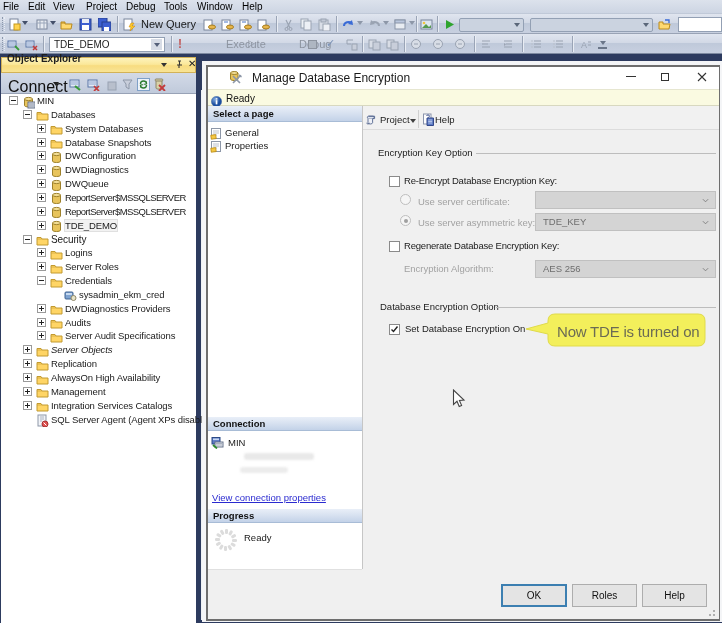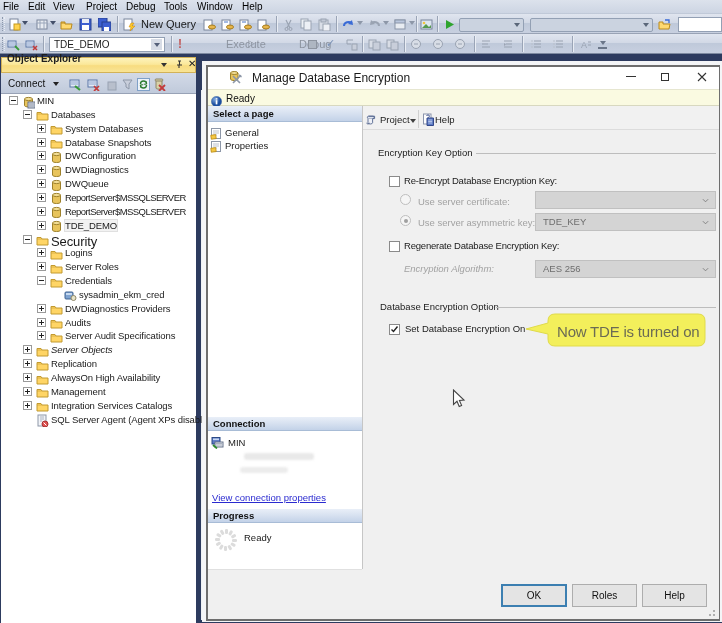--- a/index.html
+++ b/index.html
@@ -204,21 +204,21 @@
 <div class="a" style="left:0;top:54px;width:201px;height:569px;background:#2D3B5F;"></div>
 <div class="a" style="left:196.5px;top:54px;width:8px;height:569px;background:#2D3B5F;"></div>
 <div class="a" style="left:1px;top:57px;width:194.5px;height:16px;background:linear-gradient(180deg,#FDF3BC 0%,#FBE89A 45%,#F7DC80 55%,#F9E494 100%);border:1px solid #D2B258;"></div>
 <div class="a" style="left:7px;top:53px;font-size:10px;font-weight:bold;color:#1E1E1E;">Object Explorer</div>
 <div class="a" style="left:161px;top:63px;width:0;height:0;border-left:3.5px solid transparent;border-right:3.5px solid transparent;border-top:4px solid #333;"></div>
 <svg class="a" width="8" height="9" viewBox="0 0 8 9" style="left:175px;top:60px;">
     <path d="M3 1 h3 M4.5 1 v4 M2 5 h5 M4 5 v3" stroke="#333" stroke-width="1.1" fill="none"></path>
   </svg>
 <div class="a" style="left:188px;top:58px;font-size:10px;color:#222;">✕</div>
 <div class="a" style="left:1px;top:73px;width:194.5px;height:21px;background:linear-gradient(180deg,#D3DAE7,#C0CADB);border-bottom:1px solid #98A2B6;"></div>
-<div class="a" style="left:8px;top:78px;font-size:10px;color:#111;">Connect</div>
+<div class="a" style="left:8px;top:78px;font-size:16px;color:#111;">Connect</div>
 <div class="a" style="left:53px;top:82px;width:0;height:0;border-left:3px solid transparent;border-right:3px solid transparent;border-top:4px solid #222;"></div>
 <div class="a" style="left:69px;top:77px;width:13px;height:13px;"><svg width="13" height="13" viewBox="0 0 13 13">
       <rect x="1" y="2" width="9" height="7" fill="#E3EAF4" stroke="#5A76A8"></rect>
       <path d="M2 4 h7 M2 6 h7" stroke="#7A96C8" stroke-width="0.8"></path>
       <path d="M6 8 L11 12" stroke="#3A9A3A" stroke-width="2.2"></path>
     </svg></div>
 <div class="a" style="left:87px;top:77px;width:13px;height:13px;"><svg width="13" height="13" viewBox="0 0 13 13">
       <rect x="1" y="2" width="9" height="7" fill="#E3EAF4" stroke="#5A76A8"></rect>
       <path d="M2 4 h7 M2 6 h7" stroke="#7A96C8" stroke-width="0.8"></path>
       <path d="M7 8 L12 13 M12 8 L7 13" stroke="#C23B3B" stroke-width="1.7"></path>
@@ -334,21 +334,21 @@
     </svg></div>
 <div class="a" style="left:65px;top:219.64999999999998px;font-size:9.5px;letter-spacing:-0.1px;color:#1A1A1A;white-space:nowrap;background:#F2F2F2;outline:1px solid #E0E0E0;">TDE_DEMO</div>
 <div class="a" style="left:23px;top:234.5px;width:9px;height:9px;background:#fff;border:1px solid #9A9A9A;">
     <div style="position:absolute;left:1px;top:3px;width:5px;height:1px;background:#222;"></div>
   </div>
 <div class="a" style="left:36px;top:233.0px;width:13px;height:13px;"><svg width="13" height="13" viewBox="0 0 13 13">
       <path d="M1 3.5 L1 11 L12 11 L12 5 L6 5 L5 3.5 Z" fill="#FFD565" stroke="#C29A31"></path>
       <path d="M1 6 L12 6" stroke="#E8BE55" stroke-width="0"></path>
       <path d="M1 5 L6 5" stroke="#C29A31" stroke-width="0.6"></path>
     </svg></div>
-<div class="a" style="left:51px;top:233.5px;font-size:13px;letter-spacing:-0.1px;color:#1A1A1A;white-space:nowrap;">Security</div>
+<div class="a" style="left:51px;top:233.5px;font-size:10px;letter-spacing:-0.1px;color:#1A1A1A;white-space:nowrap;">Security</div>
 <div class="a" style="left:37px;top:248.35px;width:9px;height:9px;background:#fff;border:1px solid #9A9A9A;">
     <div style="position:absolute;left:1px;top:3px;width:5px;height:1px;background:#222;"></div>
     <div style="position:absolute;left:3px;top:1px;width:1px;height:5px;background:#222;"></div>
   </div>
 <div class="a" style="left:50px;top:246.85px;width:13px;height:13px;"><svg width="13" height="13" viewBox="0 0 13 13">
       <path d="M1 3.5 L1 11 L12 11 L12 5 L6 5 L5 3.5 Z" fill="#FFD565" stroke="#C29A31"></path>
       <path d="M1 6 L12 6" stroke="#E8BE55" stroke-width="0"></path>
       <path d="M1 5 L6 5" stroke="#C29A31" stroke-width="0.6"></path>
     </svg></div>
 <div class="a" style="left:65px;top:247.35px;font-size:9.5px;letter-spacing:-0.1px;color:#1A1A1A;white-space:nowrap;">Logins</div>
@@ -538,21 +538,21 @@
   </div>
 <div class="a rad" style="left:400px;top:215px;">
     <div style="position:absolute;left:2.5px;top:2.5px;width:4px;height:4px;border-radius:50%;background:#A0A0A0;"></div>
   </div>
 <div class="a" style="left:418px;top:217px;font-size:9.5px;color:#A2A2A2;">Use server asymmetric key:</div>
 <div class="a ddl" style="left:535px;top:213px;width:181px;height:18px;">TDE_KEY<svg class="dn" viewBox="0 0 8 5">
       <path d="M1 1 L4 4 L7 1" stroke="#7A7A7A" fill="none"></path>
     </svg></div>
 <div class="a chk" style="left:389px;top:241px;"></div>
 <div class="a" style="left:404px;top:240px;font-size:9.5px;letter-spacing:-0.2px;color:#1B1B1B;">Regenerate Database Encryption Key:</div>
-<div class="a" style="left:404px;top:263px;font-size:9.5px;color:#A2A2A2;font-style:italic;">Encryption Algorithm:</div>
+<div class="a" style="left:404px;top:263px;font-size:9.5px;color:#A2A2A2;">Encryption Algorithm:</div>
 <div class="a ddl" style="left:535px;top:260px;width:181px;height:18px;">AES 256<svg class="dn" viewBox="0 0 8 5">
       <path d="M1 1 L4 4 L7 1" stroke="#7A7A7A" fill="none"></path>
     </svg></div>
 <div class="a" style="left:380px;top:301px;font-size:9.5px;color:#1B1B1B;">Database Encryption Option</div>
 <div class="a" style="left:496px;top:307px;width:220px;height:1px;background:#BDBDBD;"></div>
 <div class="a chk" style="left:389px;top:324px;">
     <svg width="9" height="9" viewBox="0 0 9 9" style="position:absolute;left:0;top:0;">
       <path d="M1.5 4.5 L3.5 6.5 L7.5 1.5" stroke="#222" stroke-width="1.4" fill="none"></path>
     </svg>
   </div>

